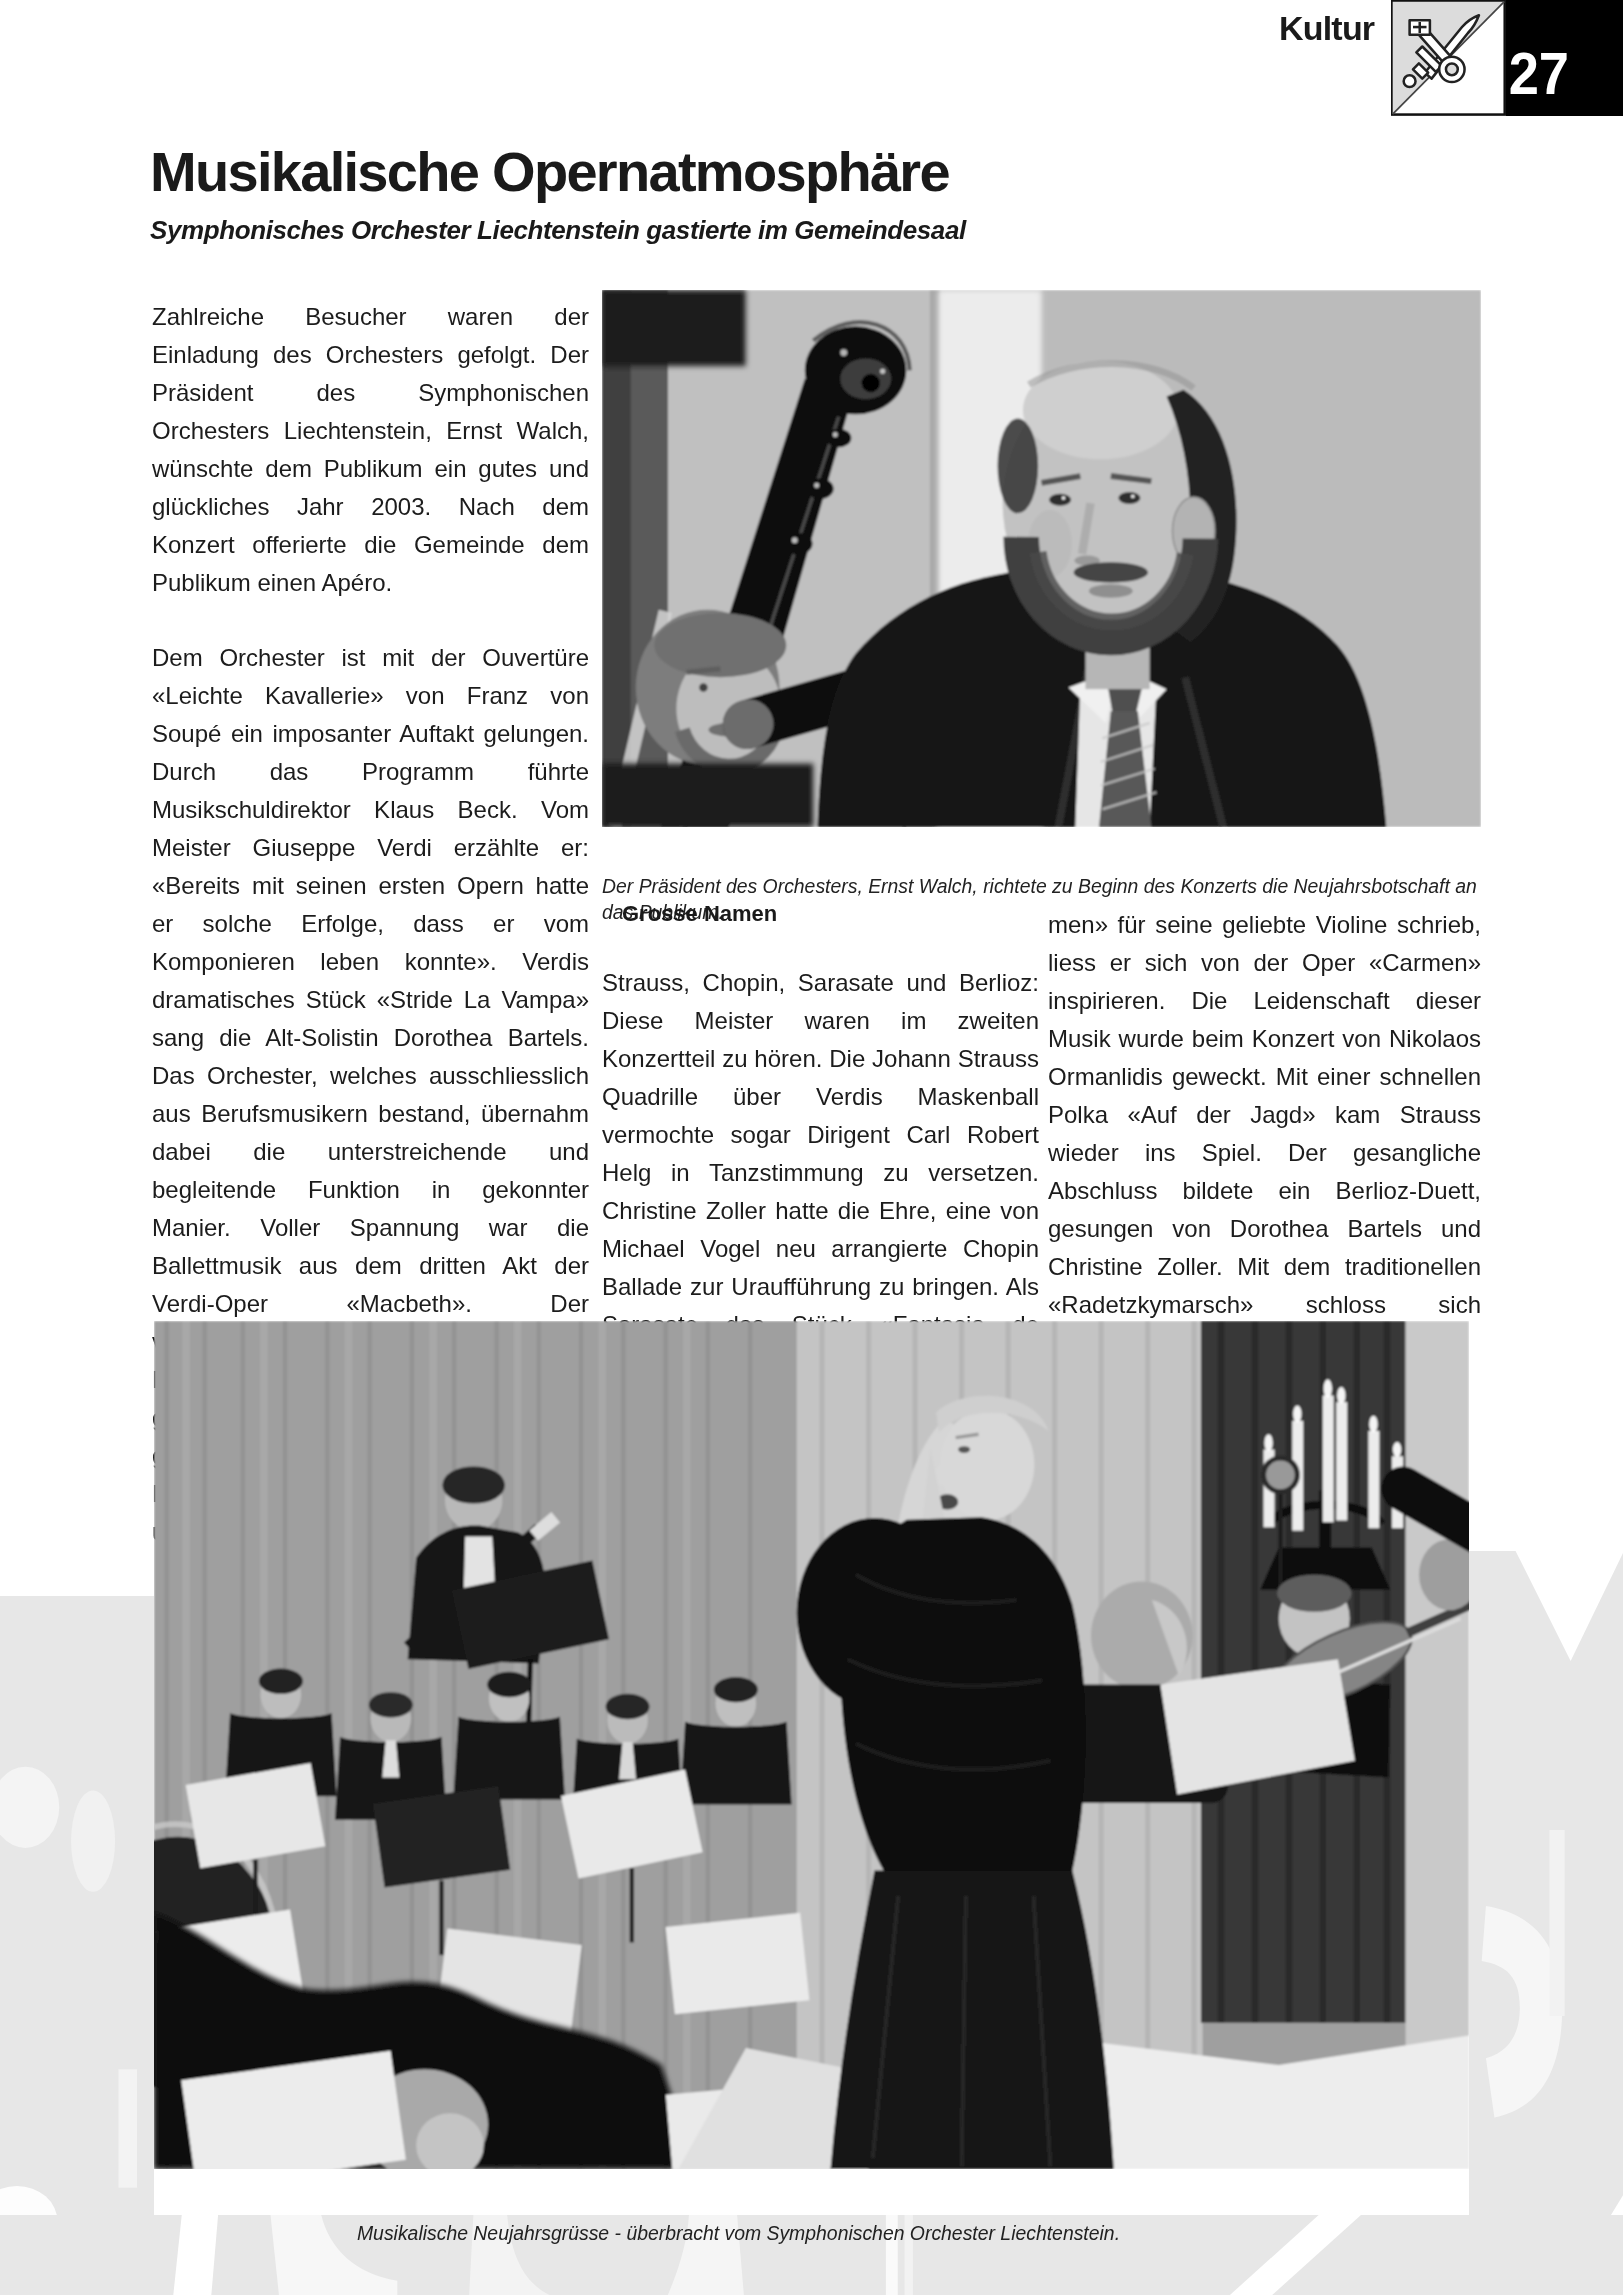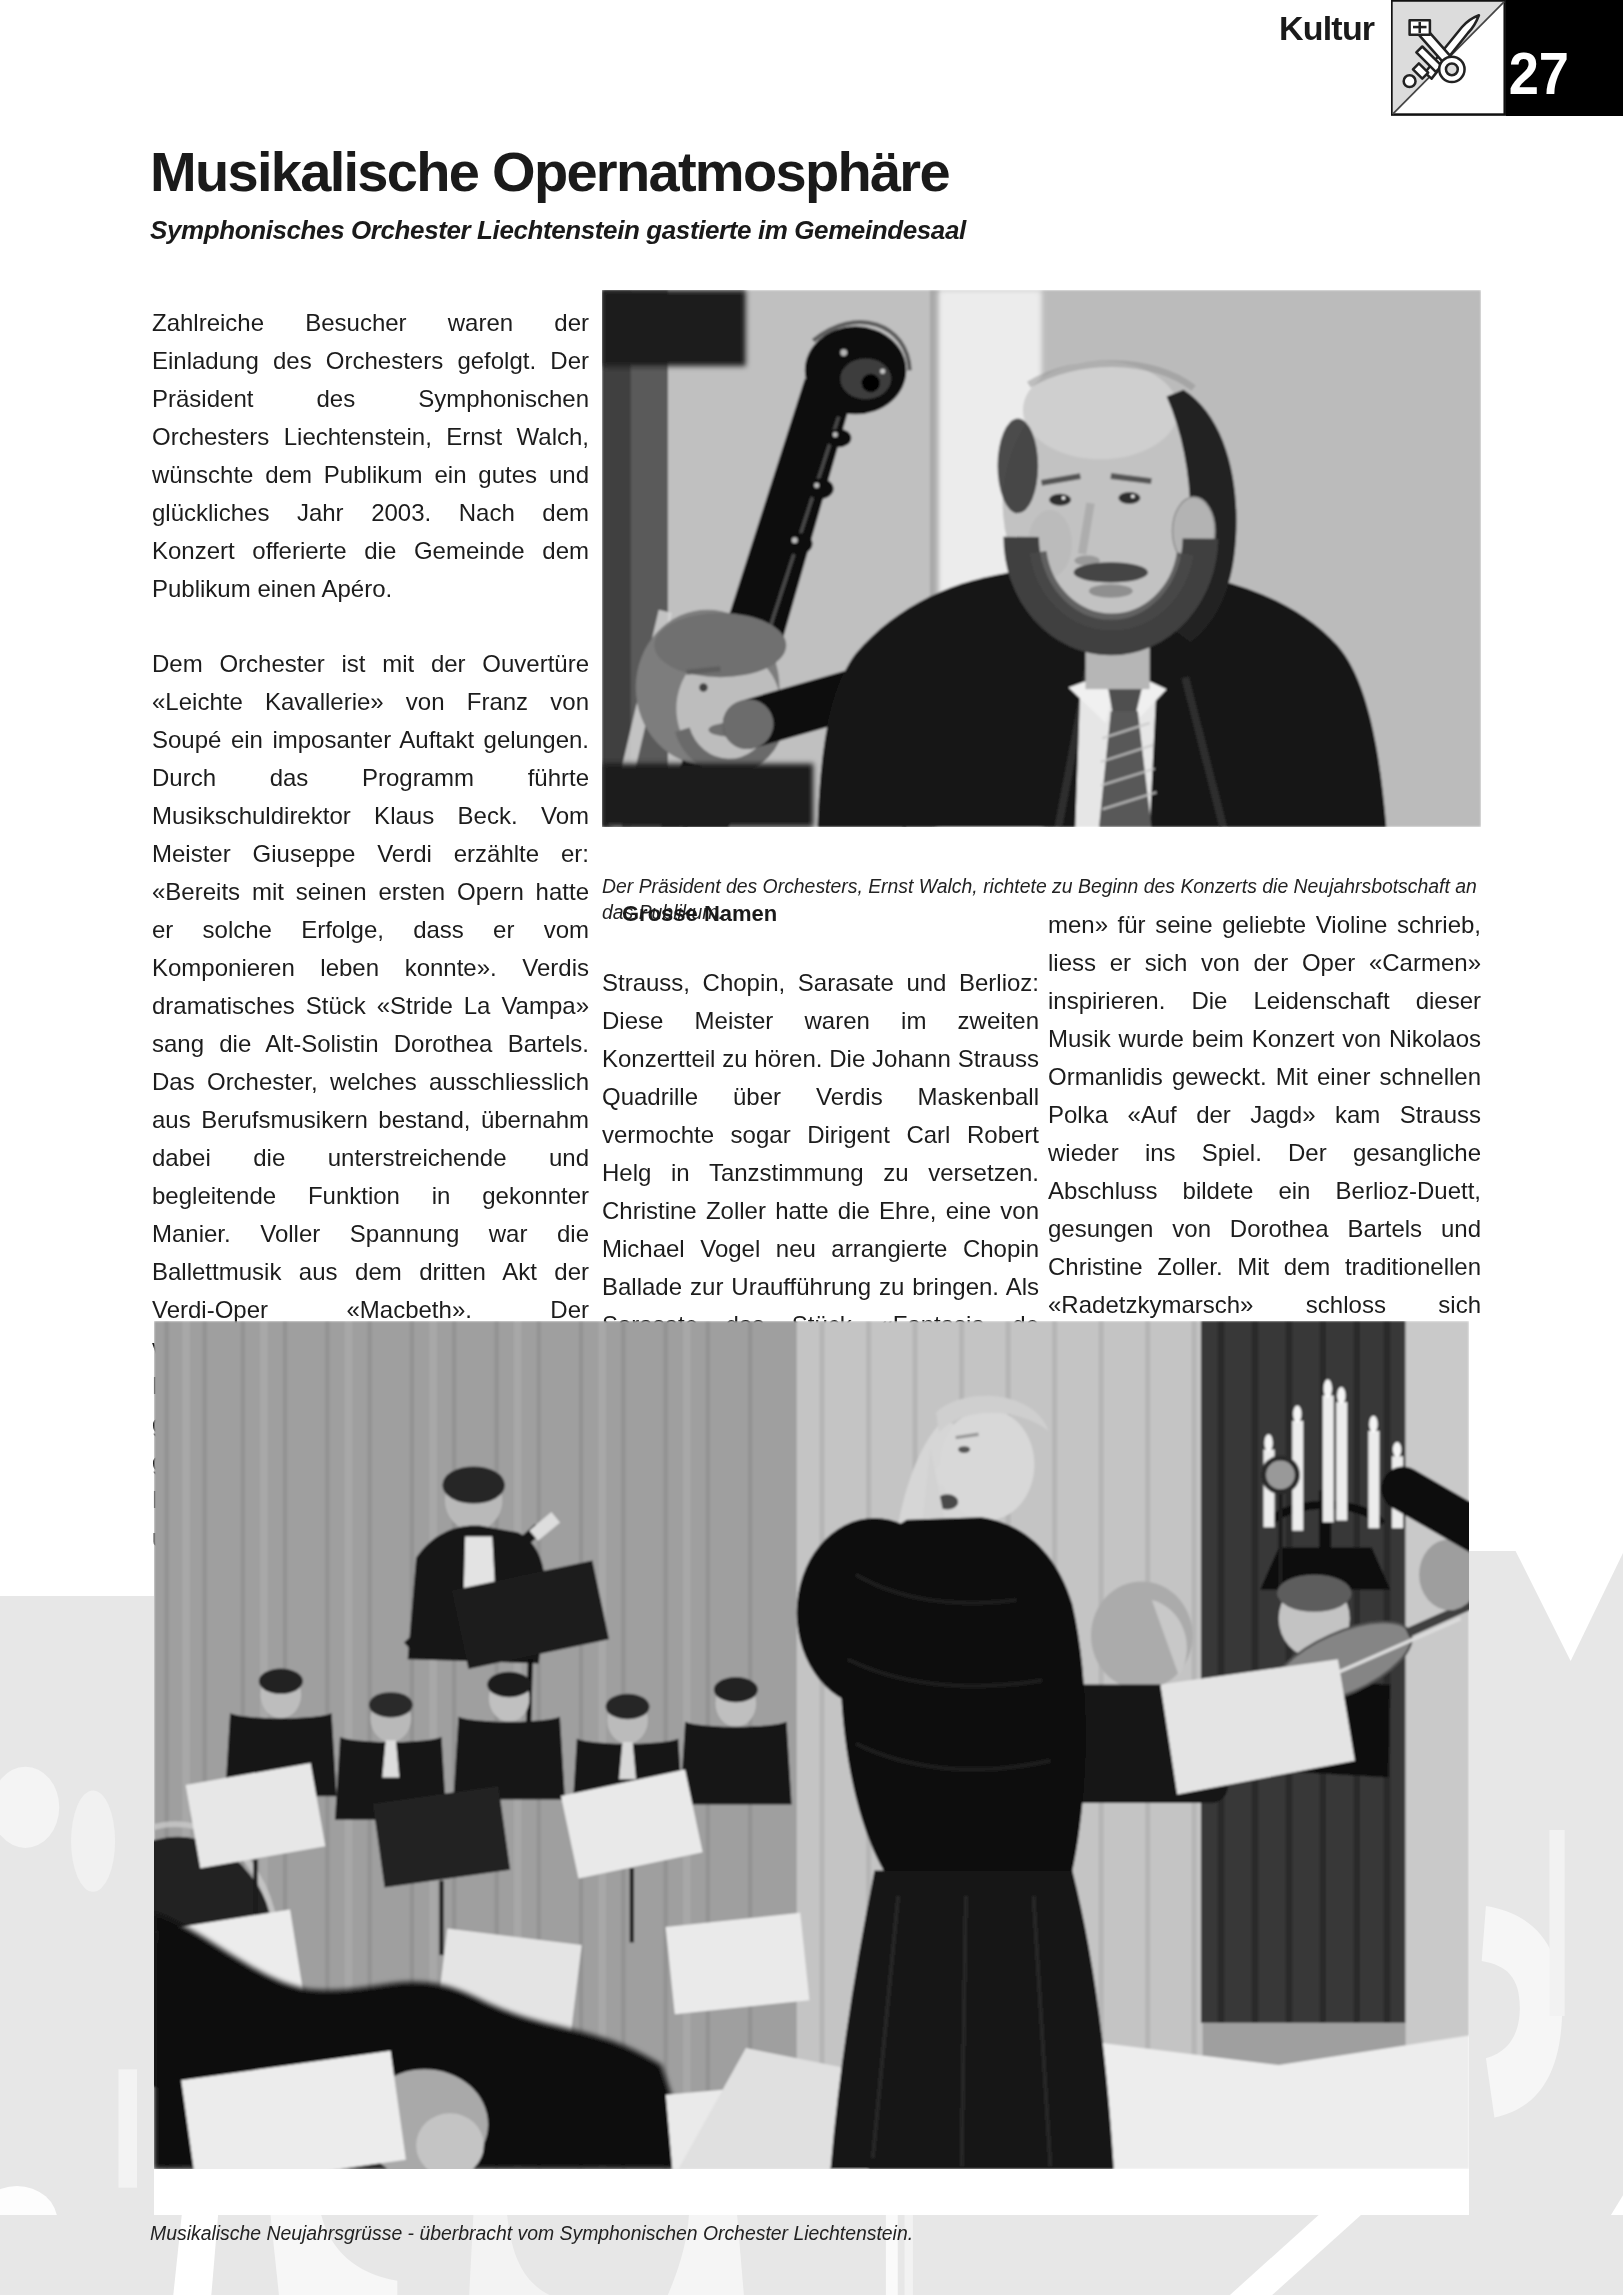--- a/index.html
+++ b/index.html
@@ -13,27 +13,27 @@
   .emblem{left:1391px;top:0;width:115px;height:116px;}
   .page-badge{left:1506px;top:0;width:122px;height:116px;background:#000;
     display:flex;align-items:flex-end;padding-bottom:12px;box-sizing:border-box;}
   .page-badge span{color:#fff;font-size:59px;font-weight:bold;line-height:1;transform:scaleX(.92);}
   
   .title{left:150px;top:139px;font-size:56px;font-weight:bold;letter-spacing:-1.7px;white-space:nowrap;}
   .subtitle{left:150px;top:215px;font-size:26px;font-weight:bold;font-style:italic;letter-spacing:-0.4px;white-space:nowrap;}
   
   .bodycol{font-size:24px;line-height:38px;text-align:justify;color:#1c1c1c;}
   .col1{left:152px;top:286px;width:437px;}
-  .col1 p{margin:18px 0 37px 0;}
+  .col1 p{margin:12px 0 37px 0;}
   .col2{left:602px;top:964px;width:437px;}
   .col3{left:1048px;top:906px;width:433px;}
   .sec-head{left:622px;top:901px;font-size:22px;font-weight:bold;}
   .caption{font-size:19.4px;font-style:italic;line-height:26px;color:#222;margin-top:39px;}
   .cap1{left:602px;top:834px;width:879px;}
-  .cap2{left:150px;top:2181px;width:1201px;}
+  .cap2{left:138px;top:2181px;width:1201px;text-align:center;}
   
   .photo1{left:602px;top:290px;width:879px;height:537px;}
   .photo2{left:154px;top:1321px;width:1315px;height:848px;}
   .photo1 svg,.photo2 svg{display:block;width:100%;height:100%;}
   
   .wm{background:#e7e7e7;}
   .wm-left{left:0;top:1596px;width:154px;height:699px;}
   .wm-right{left:1469px;top:1551px;width:155px;height:744px;}
   .wm-bottom{left:0;top:2215px;width:1623px;height:80px;}
   .wm svg{display:block;width:100%;height:100%;}

